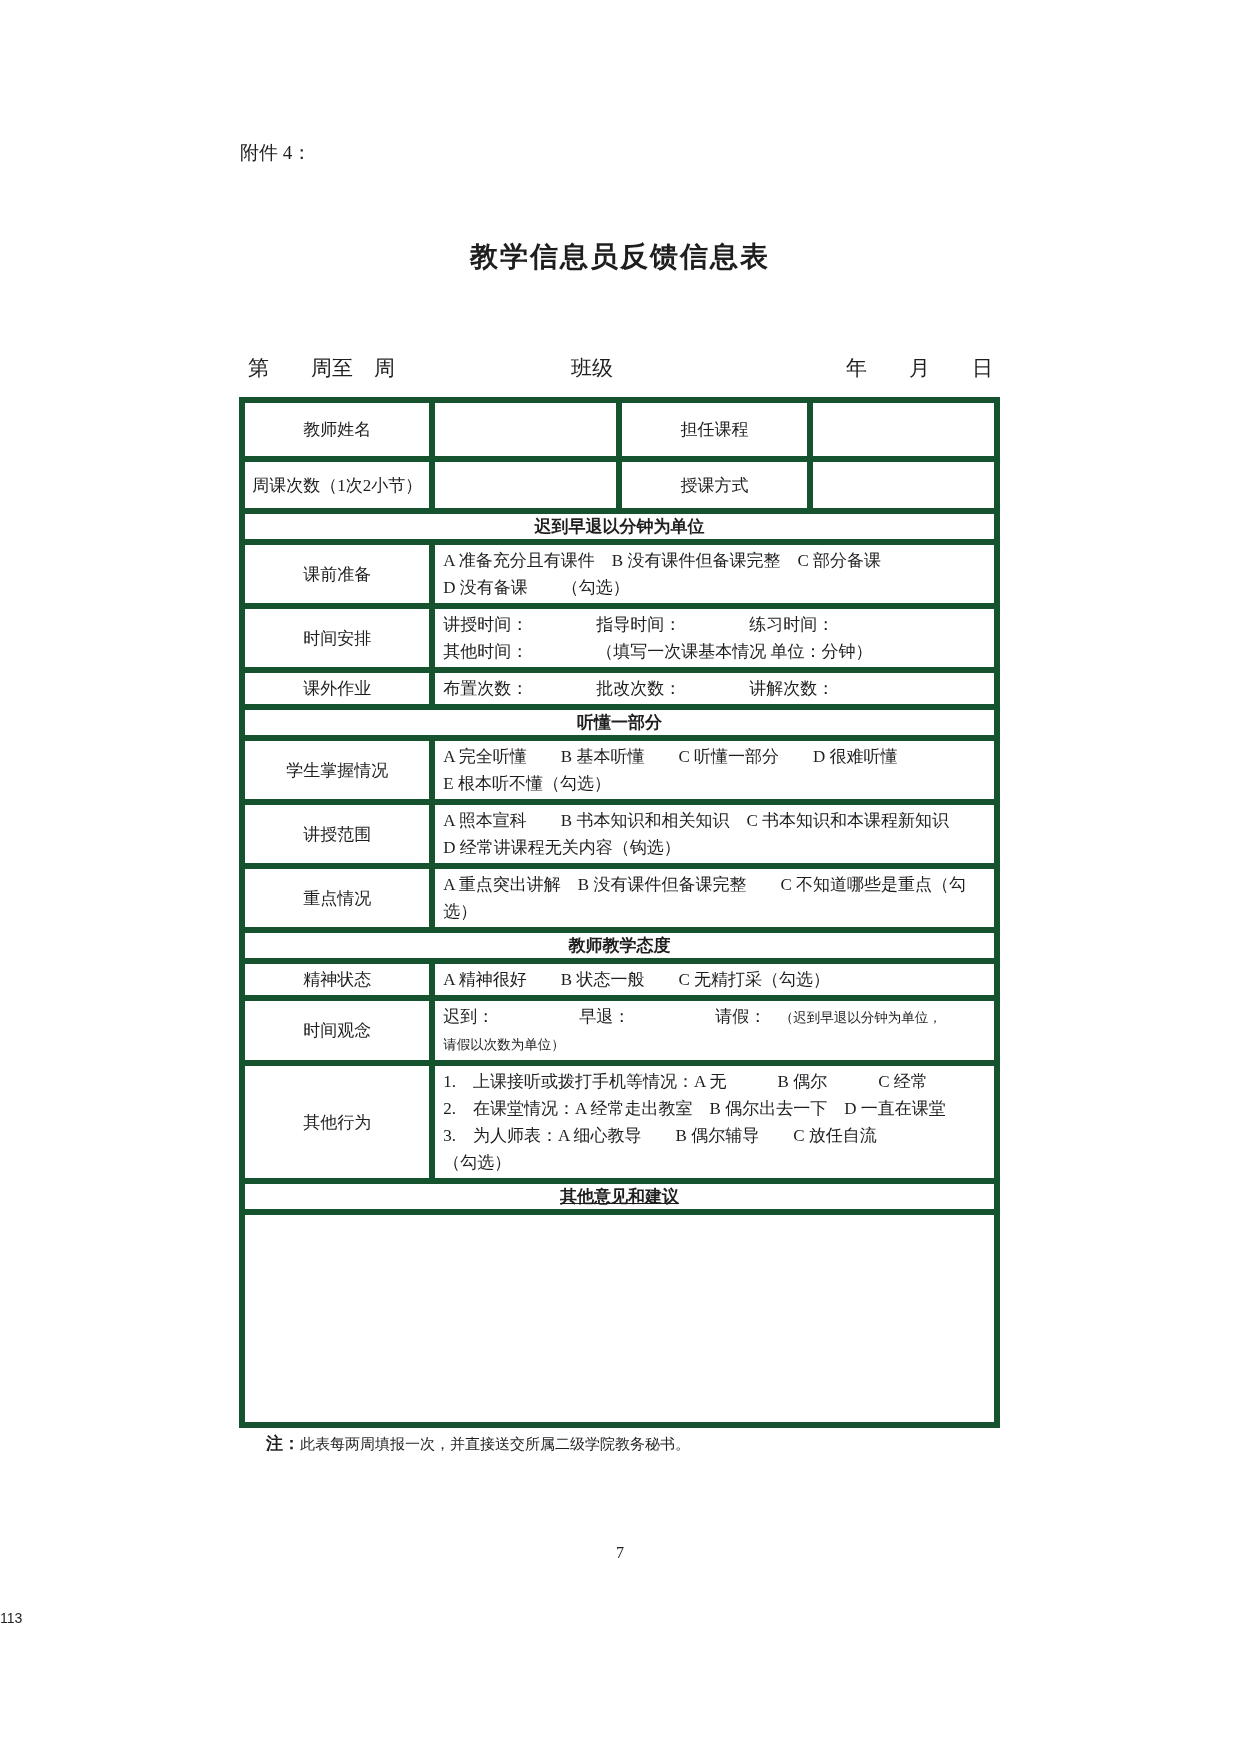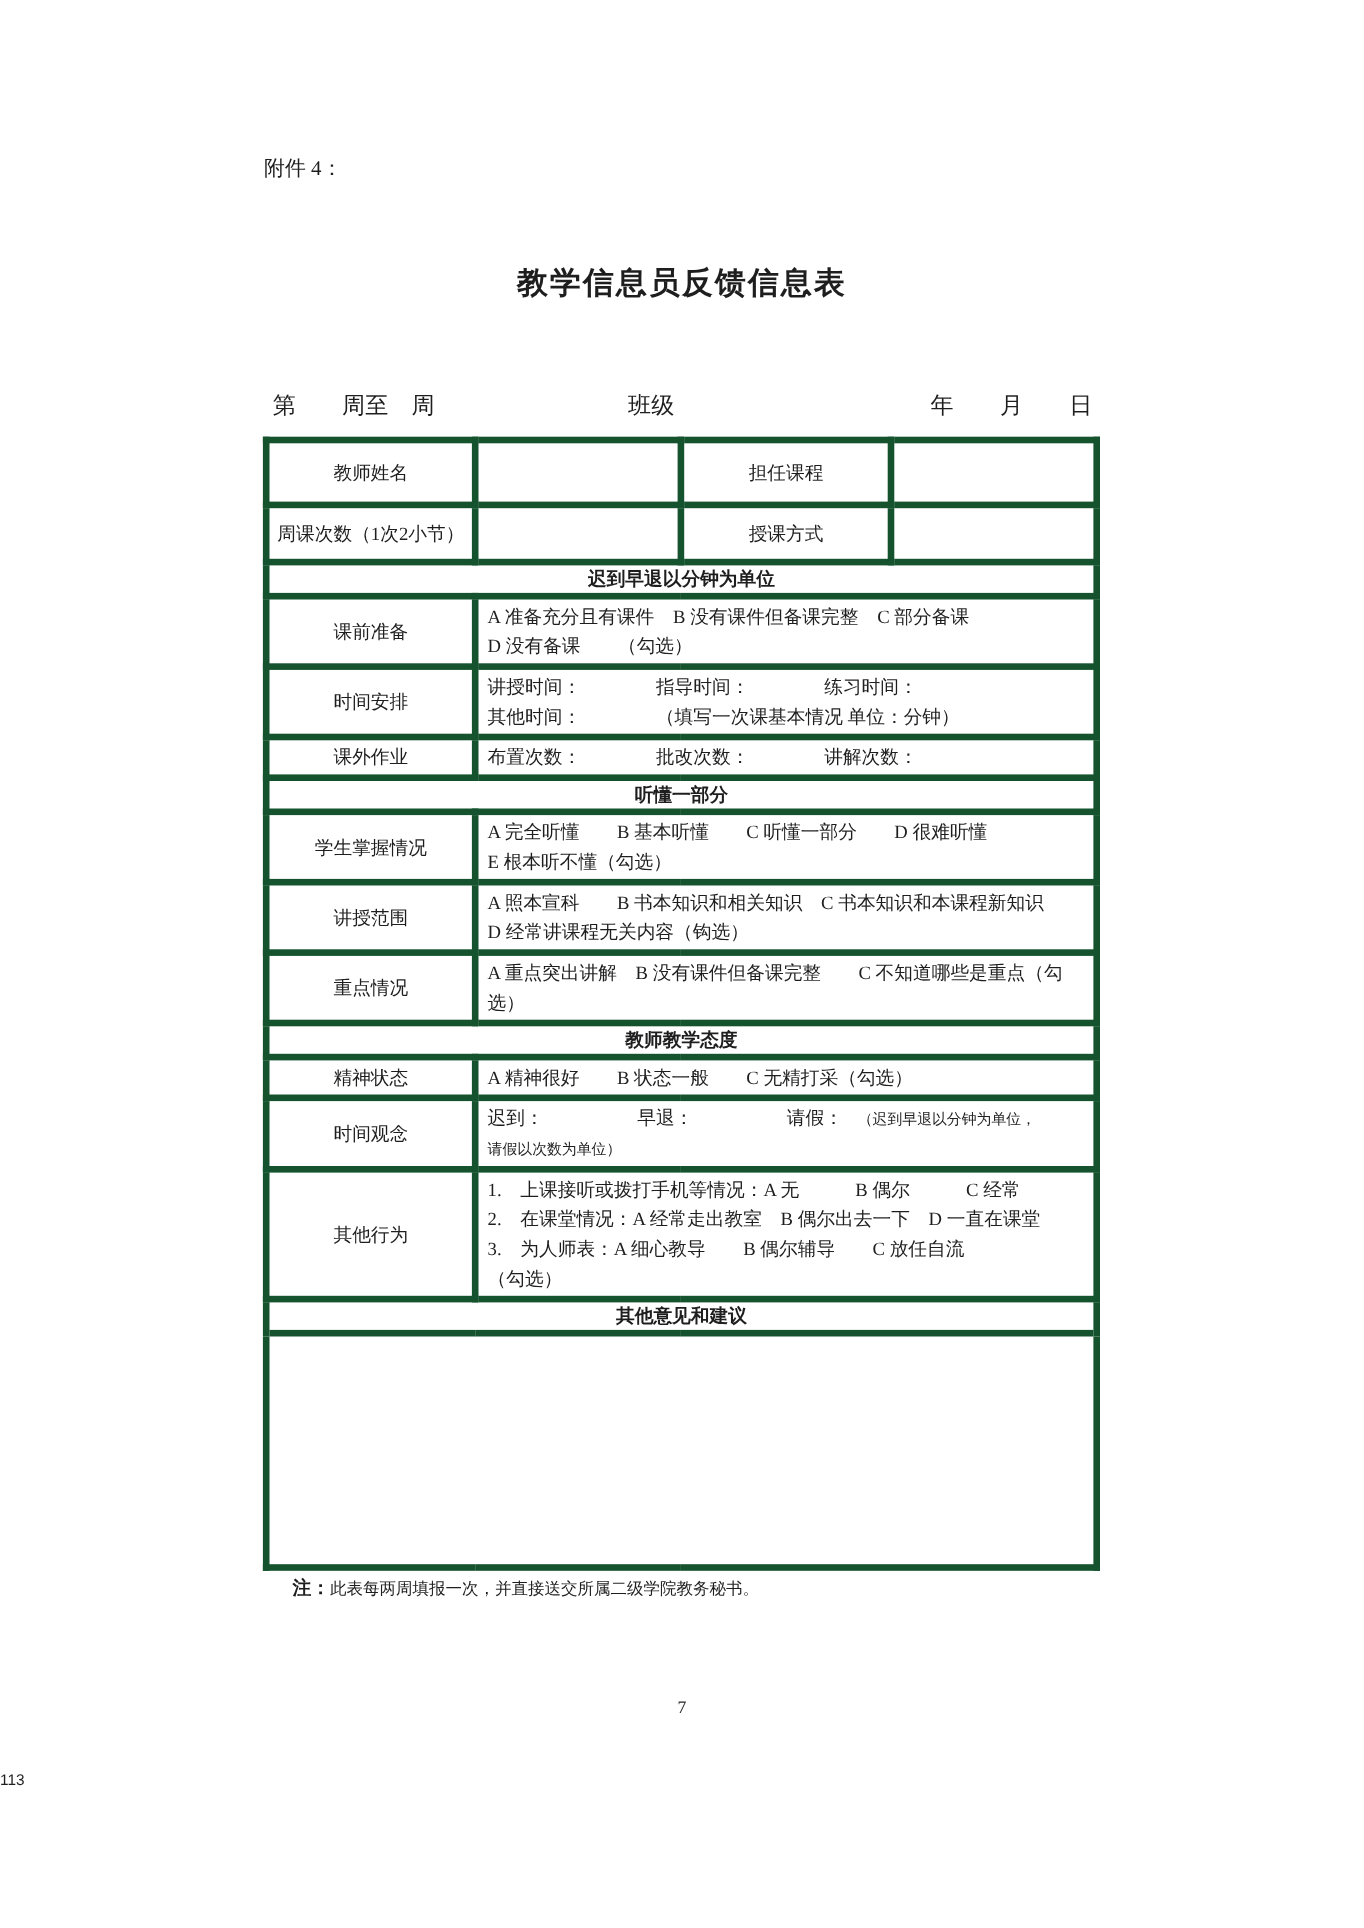--- a/index.html
+++ b/index.html
@@ -48,21 +48,21 @@
   }
   td.content {
     padding:2px 8px;
     text-align:left;
   }
   td.content div { line-height:27px; white-space:pre-wrap; }
   tr.section td {
     text-align:center; font-weight:bold;
     border-top:3px solid #4a4a4a;
   }
-  tr.section.thick-bottom td { border-bottom:3px solid #a16207; }
+  tr.section.thick-bottom td { border-bottom:3px solid #a16207;text-decoration:underline; }
   .small { font-size:13.5px; }
   td.blank { background:#ffffff; }
 
   .note {
     position:absolute; left:266px; top:1432px;
     font-size:15px; white-space:pre-wrap;
   }
   .note .note-label { font-size:17px; font-weight:bold; }
   .page-num {
     position:absolute; left:0; top:1544px; width:1240px;

